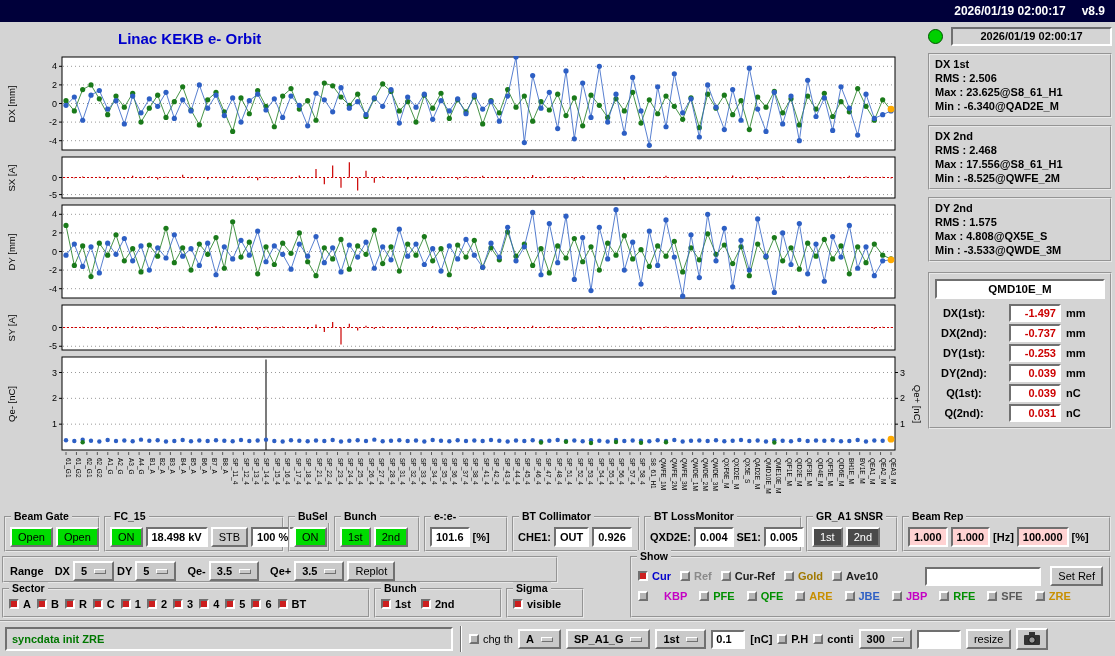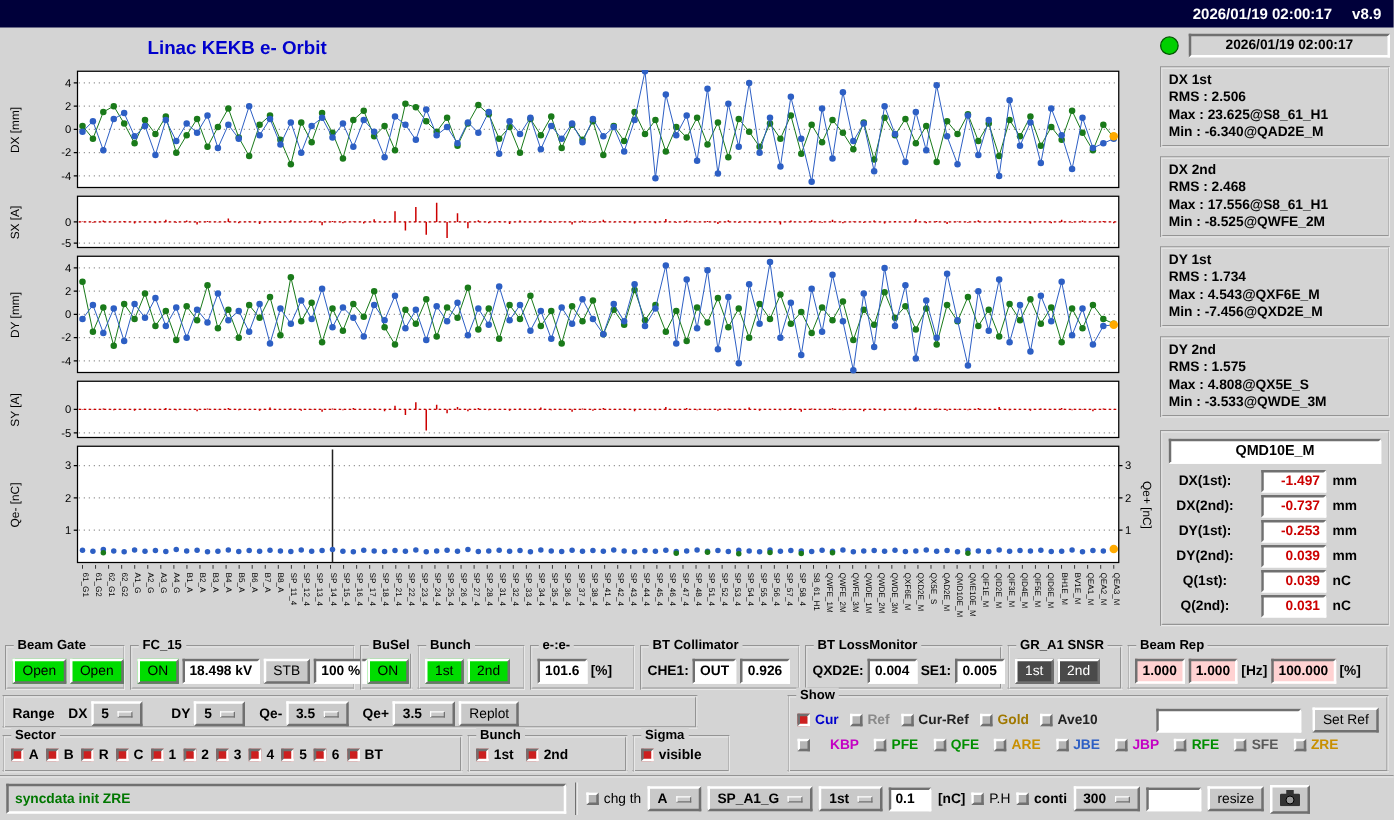--- a/index.html
+++ b/index.html
@@ -1036,26 +1036,20 @@
     <div>Max : 23.625@S8_61_H1</div>
     <div>Min : -6.340@QAD2E_M</div>
   </div>
   <div class="statgrp">
     <div>DX 2nd</div>
     <div>RMS : 2.468</div>
     <div>Max : 17.556@S8_61_H1</div>
     <div>Min : -8.525@QWFE_2M</div>
   </div>
   <div class="statgrp">
-    <div>DY 1st</div>
-    <div>RMS : 1.734</div>
-    <div>Max : 4.543@QXF6E_M</div>
-    <div>Min : -7.456@QXD2E_M</div>
-  </div>
-  <div class="statgrp">
     <div>DY 2nd</div>
     <div>RMS : 1.575</div>
     <div>Max : 4.808@QX5E_S</div>
     <div>Min : -3.533@QWDE_3M</div>
   </div>
 
   <div class="elembox">
     <div class="elemtitle">QMD10E_M</div>
     <div class="elemrow">
       <span class="elemlabel">DX(1st):</span>
@@ -1170,21 +1164,21 @@
 </div>
 
 <div class="frame" style="left:2px;top:556px;width:556px;height:27px">
   <div class="frow" style="padding:3px 6px">
     <span class="lab">Range</span>
     <span class="lab" style="margin-left:8px">DX</span>
     <div class="opt">
         <span>5</span>
         <span class="opt-ind"></span>
       </div>
-    <span class="lab" style="margin-left:20px">DY</span>
+    <span class="lab" style="margin-left:0">DY</span>
     <div class="opt">
         <span>5</span>
         <span class="opt-ind"></span>
       </div>
     <span class="lab" style="margin-left:8px">Qe-</span>
     <div class="opt">
         <span>3.5</span>
         <span class="opt-ind"></span>
       </div>
     <span class="lab" style="margin-left:8px">Qe+</span>
@@ -1352,21 +1346,21 @@
       <span class="opt-ind"></span>
     </div>
   <div class="opt">
       <span>1st</span>
       <span class="opt-ind"></span>
     </div>
   <input class="txt" style="width: 34px;" value="0.1">
   <span class="lab">[nC]</span>
   <span class="chk">
       <span class="ck"></span>
-      <span class="cklab" style="font-weight:normal">P.H</span>
+      <span class="cklab" style="font-weight:bold">P.H</span>
     </span>
   <span class="chk">
       <span class="ck"></span>
       <span class="cklab" style="font-weight:bold">conti</span>
     </span>
   <div class="opt">
       <span>300</span>
       <span class="opt-ind"></span>
     </div>
   <input class="txt" style="width: 44px;" value="">

